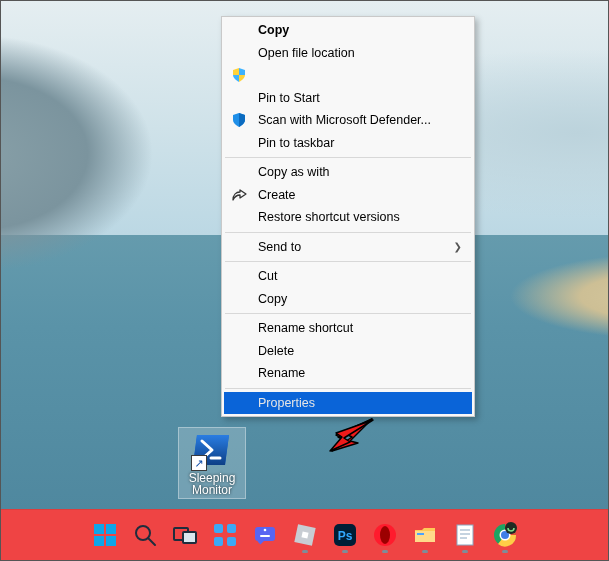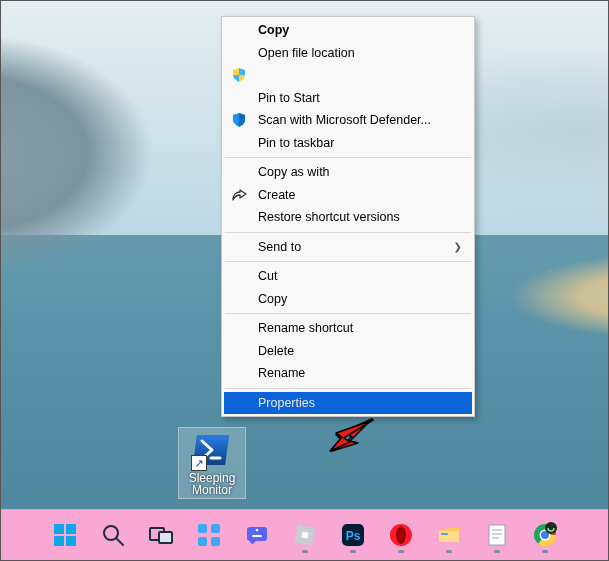--- a/index.html
+++ b/index.html
@@ -33,21 +33,21 @@
   .mi.bold{font-weight:600}
   .mi .ic{position:absolute;left:6px;width:18px;height:18px;display:flex;align-items:center;justify-content:center}
   .mi .arr{position:absolute;right:10px;color:#555;font-size:10px}
   .sep{height:1px;background:#d8d8d8;margin:3px 1px}
   .mi.sel{background:#0a64d8;color:#e5e5e5}
 
   
   #arrow{position:absolute;left:327px;top:416px;width:46px;height:36px;pointer-events:none}
 
   
-  #taskbar{position:absolute;left:0;right:0;bottom:0;height:50px;background:#f9a8d4;border-top:1px solid rgba(0,0,0,.08);display:flex;align-items:center;justify-content:center;gap:8px}
+  #taskbar{position:absolute;left:0;right:0;bottom:0;height:50px;background:#ef4444;border-top:1px solid rgba(0,0,0,.08);display:flex;align-items:center;justify-content:center;gap:0}
   .tb{width:40px;height:40px;display:flex;align-items:center;justify-content:center;border-radius:4px;position:relative}
   .tb.run::after{content:"";position:absolute;bottom:2px;width:6px;height:3px;border-radius:2px;background:#7f8c99}
 
   
   .tb svg{width:26px;height:26px}
   .ic svg{width:16px;height:16px}
 </style>
 </head>
 <body>
 

